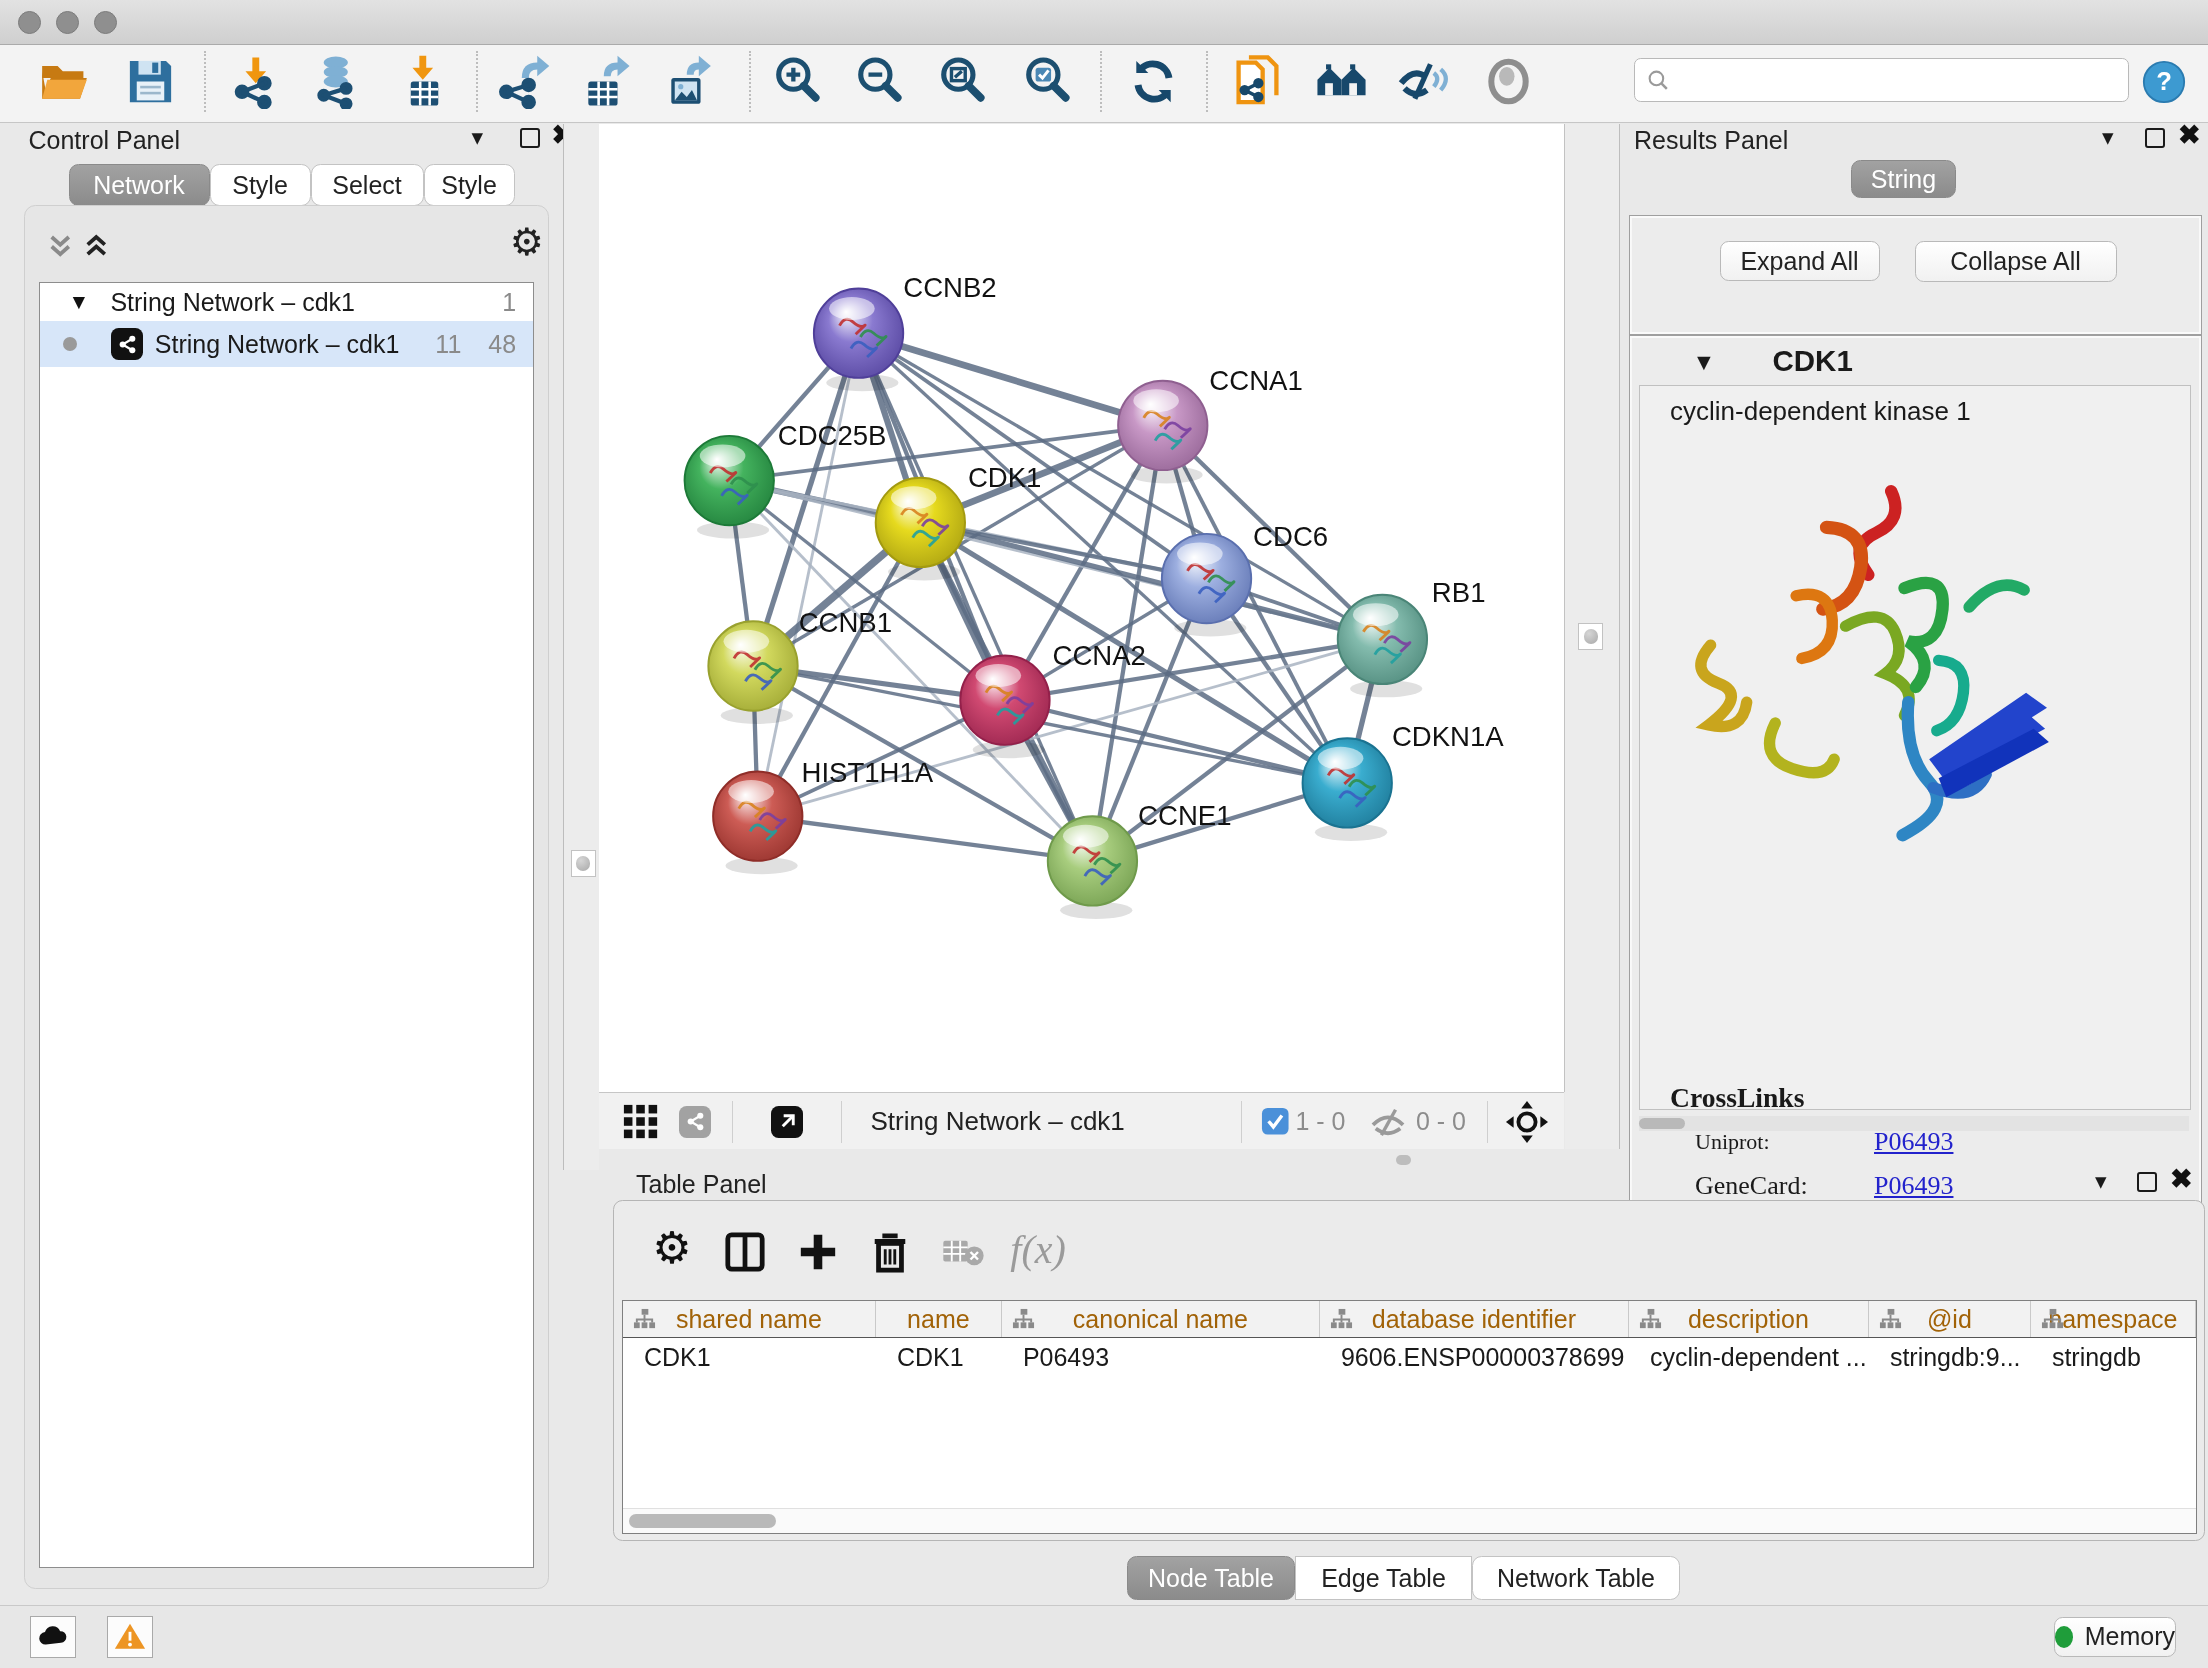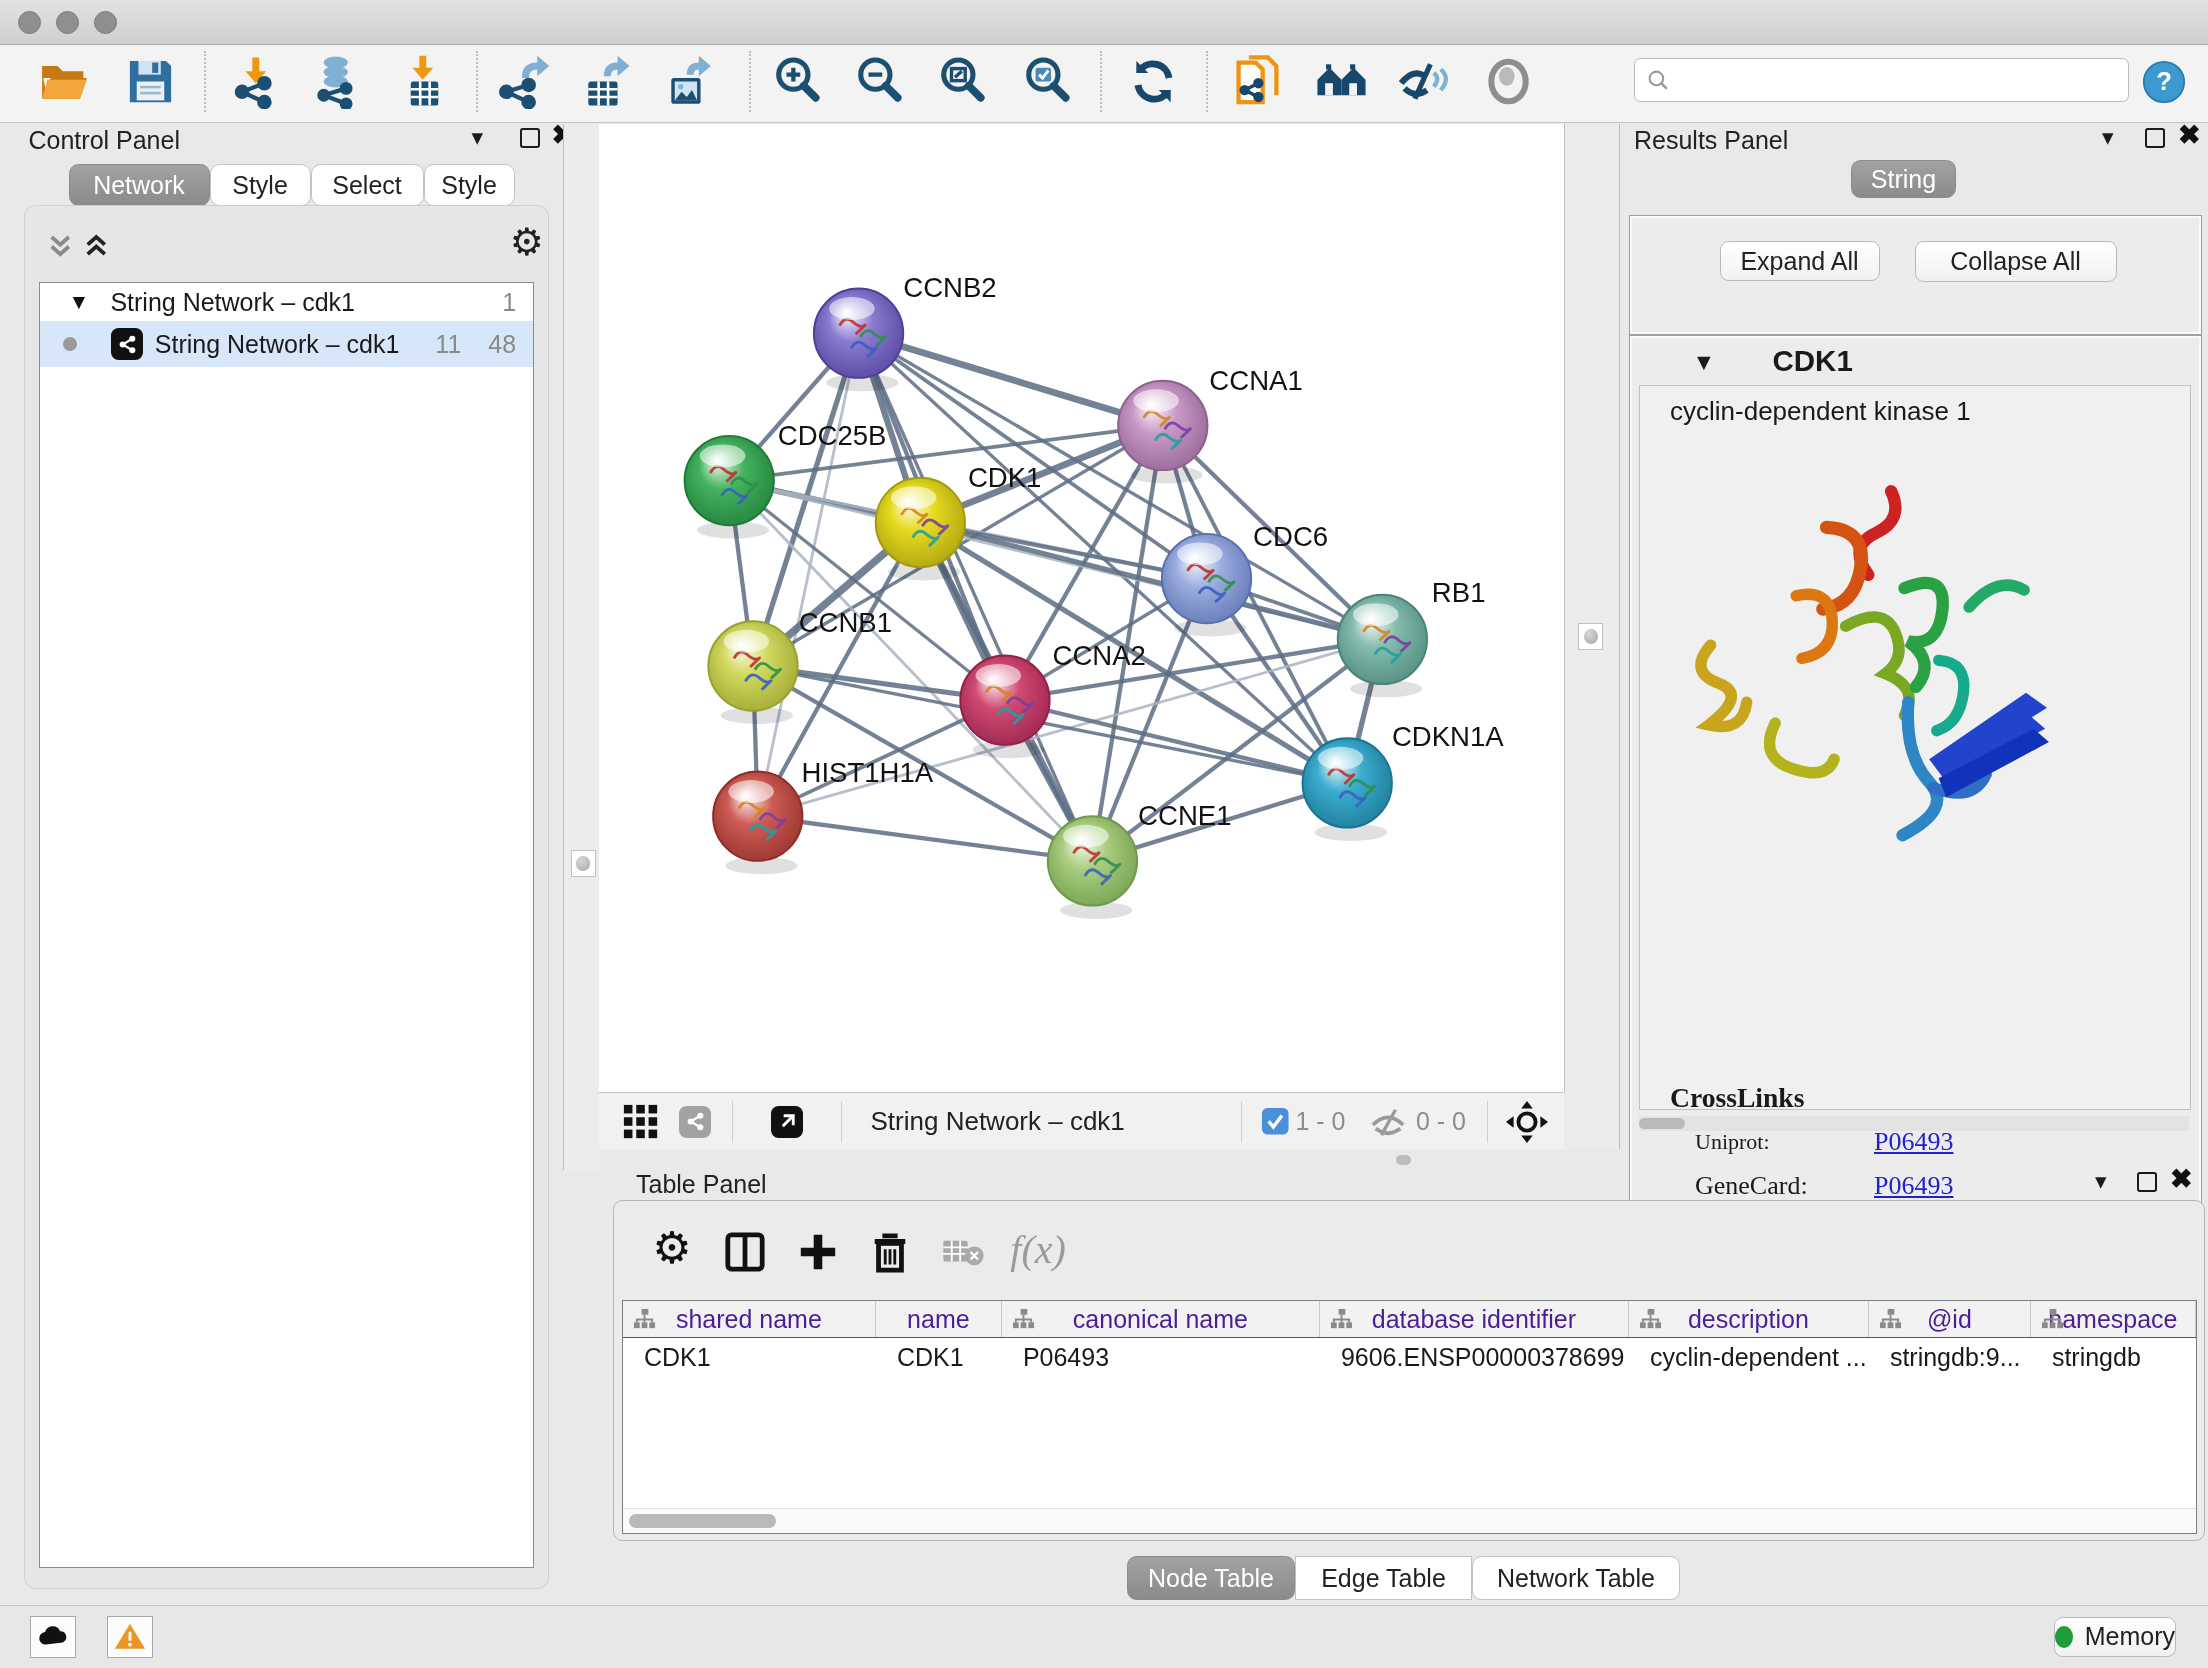--- a/index.html
+++ b/index.html
@@ -39,21 +39,21 @@
   .cbar-sep{width:0;height:42px;border-left:1px solid #cfcfcf;}
   .graytxt{color:#8c8c8c;font-size:25px;}
   
   .rbox{background:#ececec;border:1px solid #9f9f9f;box-shadow:inset 0 0 0 1.9px #fafafa;}
   .serif{font-family:"Liberation Serif",serif;}
   a.xlink{color:#2222cc;text-decoration:underline;font-family:"Liberation Serif",serif;font-size:26px;}
   
   .tp-box{background:#ebebeb;border:1px solid #b5b5b5;border-radius:9.5px;}
   .table{background:#fff;border:1px solid #7f7f7f;overflow:hidden;}
   .thead{display:flex;background:#f2f2f2;border-bottom:1.9px solid #555;height:36px;}
-  .th{position:relative;display:flex;align-items:center;justify-content:center;font-size:25px;color:#4c1d95;box-sizing:border-box;border-right:1px solid #c9c9c9;overflow:hidden;white-space:nowrap;}
+  .th{position:relative;display:flex;align-items:center;justify-content:center;font-size:25px;color:#a16207;box-sizing:border-box;border-right:1px solid #c9c9c9;overflow:hidden;white-space:nowrap;}
   .trow{display:flex;height:38px;}
   .td{display:flex;align-items:center;font-size:25px;padding-left:21px;box-sizing:border-box;overflow:hidden;white-space:nowrap;}
   .scroll-thumb{background:#b9b9b9;border-radius:7.6px;}
   
   .statusbar{left:0;top:1605px;width:2208px;height:63px;background:#e7e7e7;border-top:1px solid #c9c9c9;}
   .st-btn{top:9.5px;width:44px;height:40px;background:#fcfcfc;border:1.9px solid #a9a9a9;display:flex;align-items:center;justify-content:center;}
   .chev{display:inline-block;color:#1a1a1a;font-size:23px;}
   svg{display:block;}
 </style>
 </head>

